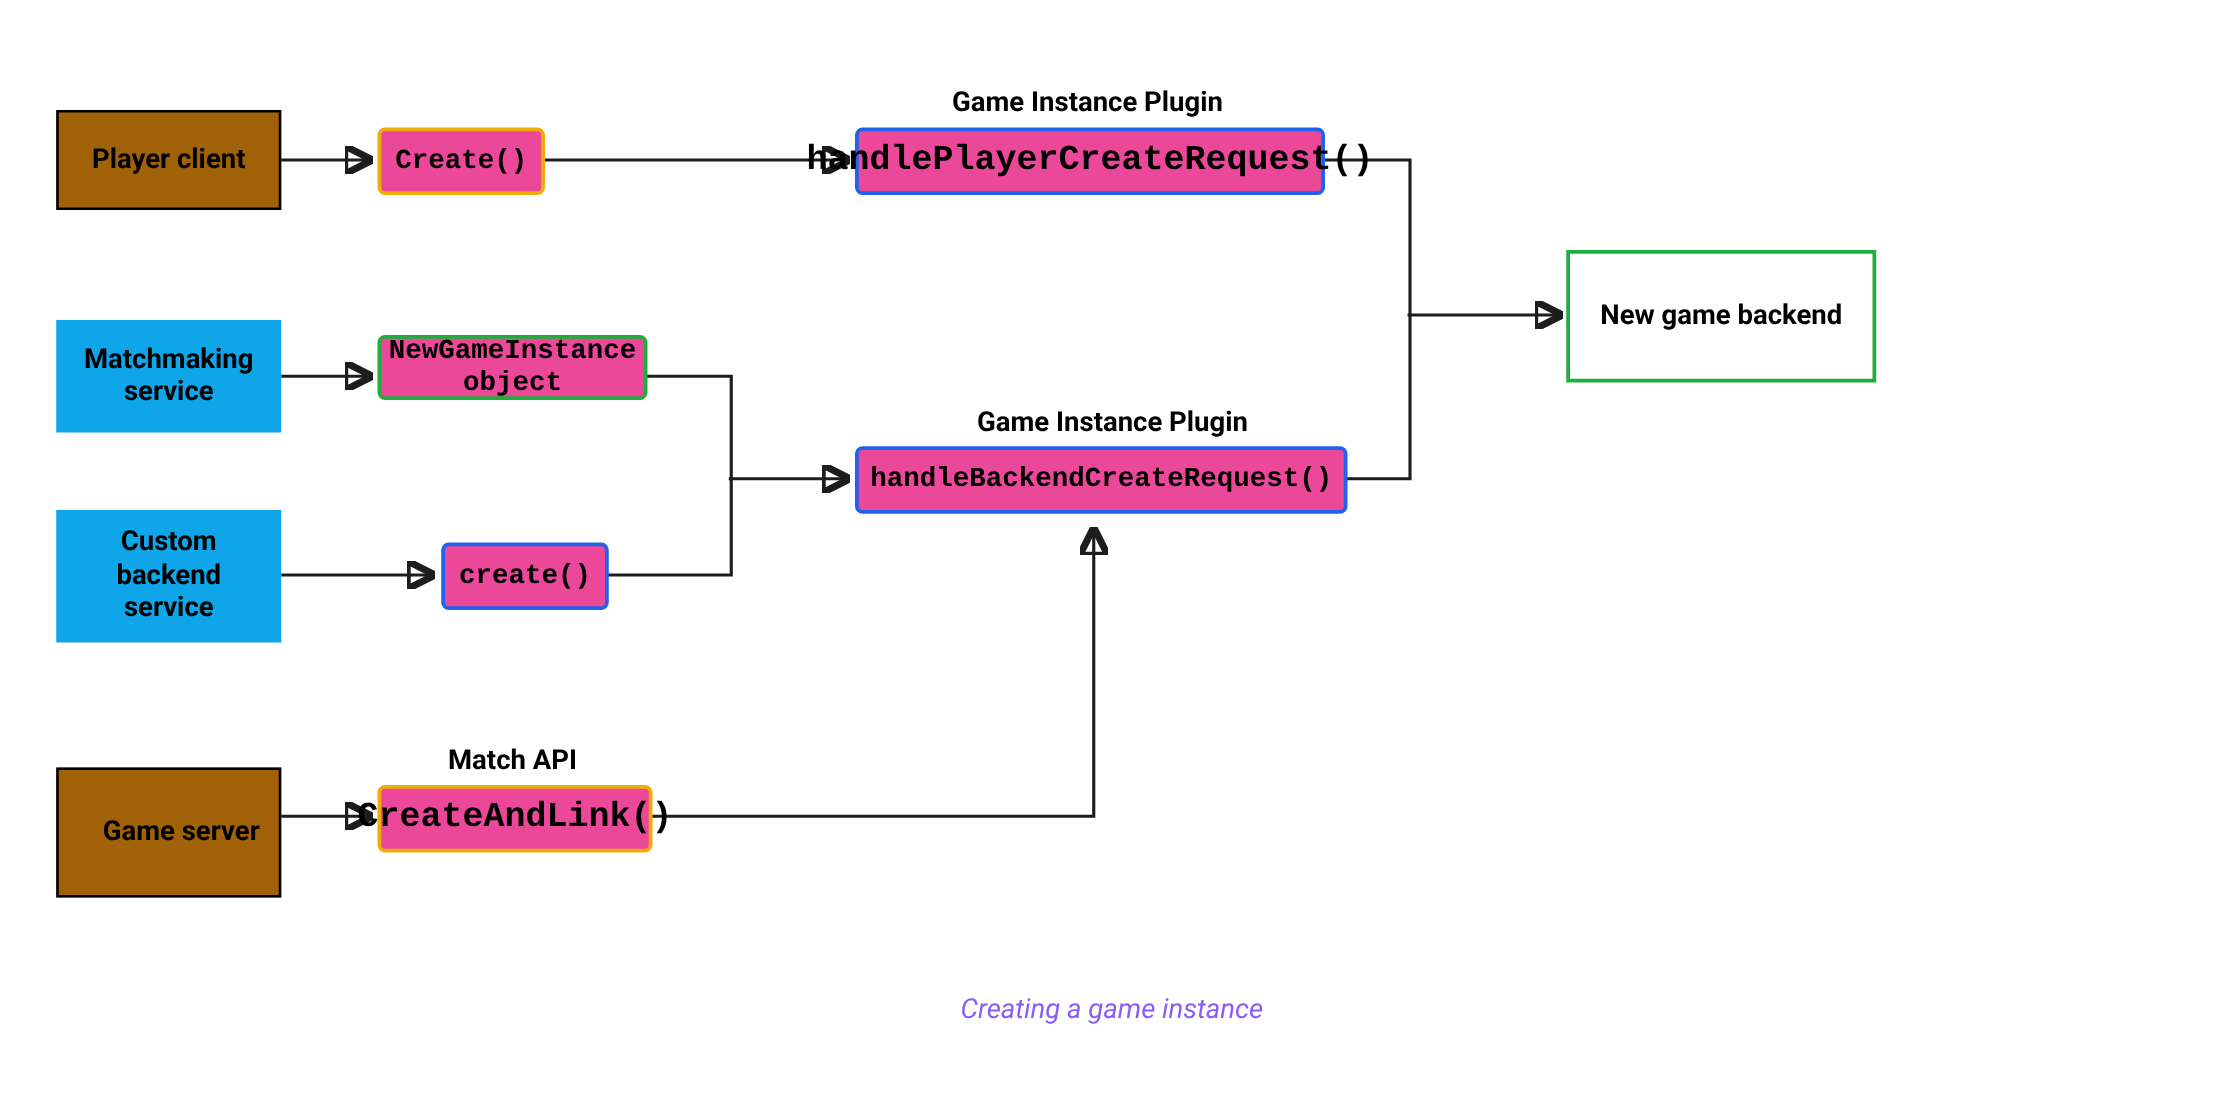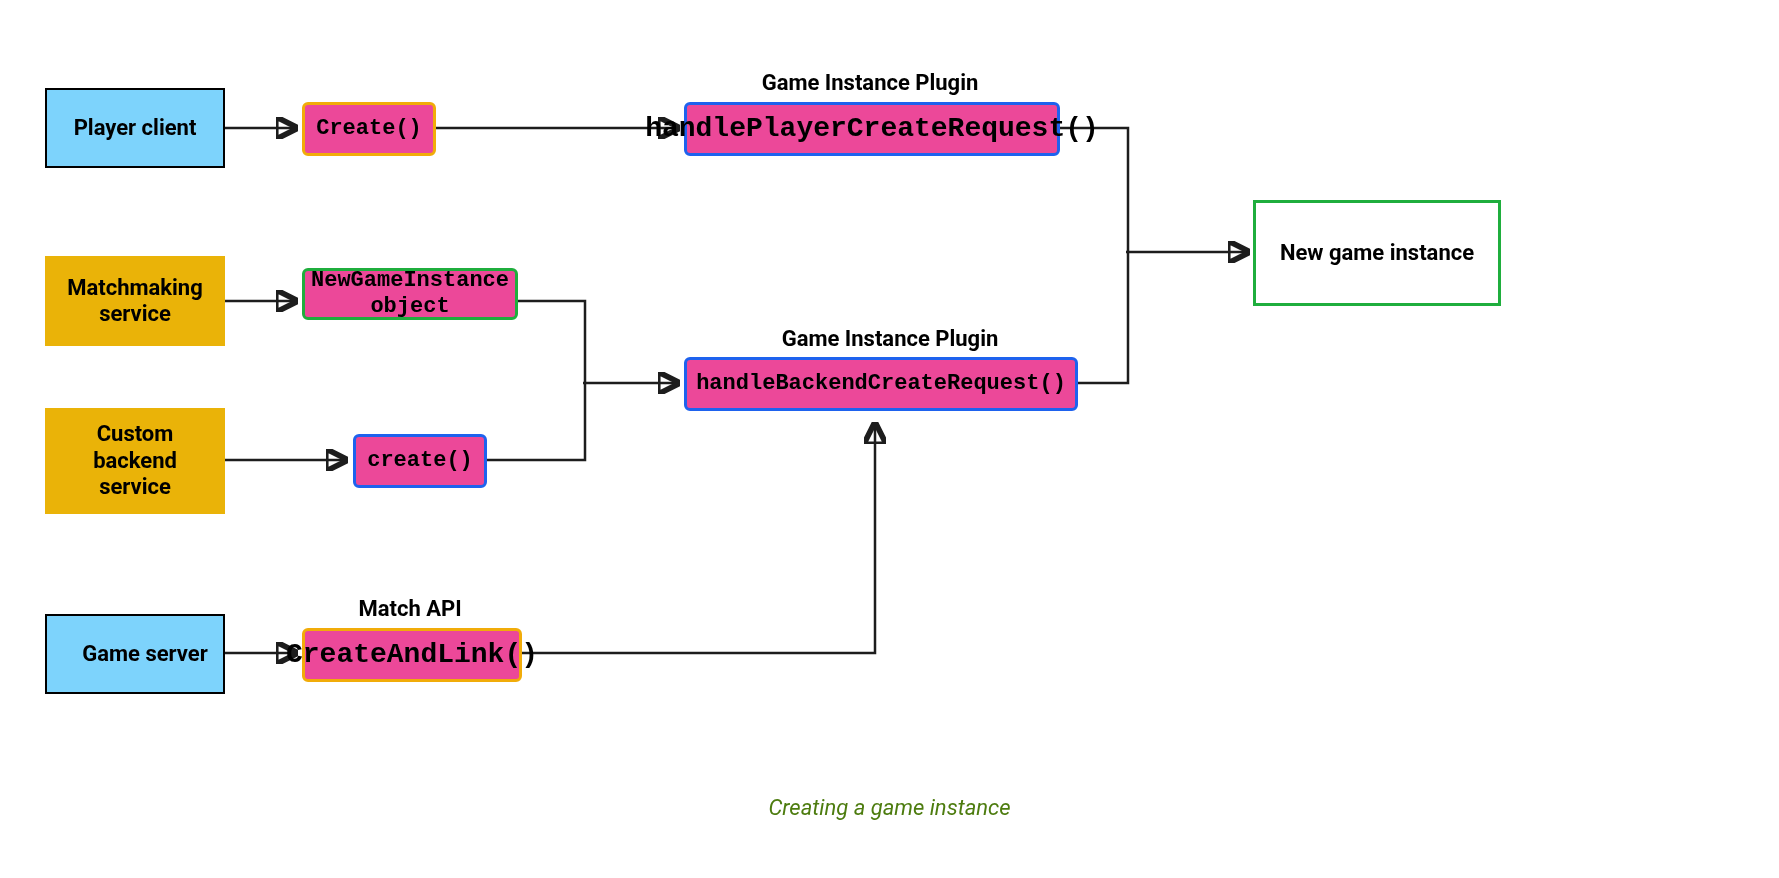--- a/index.html
+++ b/index.html
@@ -19,25 +19,25 @@
     display: flex;
     align-items: center;
     justify-content: center;
     text-align: center;
     font-weight: 700;
     font-size: 22px;
     line-height: 1.2;
     padding: 6px 12px;
   }
   .orange {
-    background: #7dd3fc;
+    background: #a16207;
     border: 2px solid #000;
   }
   .blue-filled {
-    background: #eab308;
+    background: #0ea5e9;
     border: none;
     color: #000;
   }
   .pill {
     border-radius: 6px;
     background: #ec4899;
     font-family: ui-monospace, SFMono-Regular, Menlo, Consolas, "Liberation Mono", monospace;
     font-weight: 700;
   }
   .pill.yellow { border: 3px solid #f1ac09; }
@@ -58,21 +58,21 @@
     white-space: nowrap;
   }
   .caption {
     position: absolute;
     left: 0;
     width: 1779px;
     text-align: center;
     font-style: italic;
     font-weight: 400;
     font-size: 22px;
-    color: #4d7c0f;
+    color: #8b5cf6;
   }
   svg.connectors {
     position: absolute;
     left: 0; top: 0;
     width: 1779px;
     height: 878px;
     pointer-events: none;
   }
   svg.connectors path,
   svg.connectors line {
@@ -117,21 +117,21 @@
 
     <line x1="1126" y1="252" x2="1248" y2="252" marker-end="url(#arrow)"></line>
   </svg>
 
   <div class="box orange" style="left:45px; top:88px; width:180px; height:80px;">Player client</div>
 
   <div class="box blue-filled" style="left:45px; top:256px; width:180px; height:90px;">Matchmaking service</div>
 
   <div class="box blue-filled" style="left:45px; top:408px; width:180px; height:106px;">Custom backend service</div>
 
-  <div class="box orange" style="left:45px; top:614px; width:180px; height:80px;padding-left:32px;">Game server</div>
+  <div class="box orange" style="left:45px; top:614px; width:180px; height:104px;padding-left:32px;">Game server</div>
 
 
 
   <div class="label" style="left:300px; top:596px; width:220px;">Match API</div>
 
   <div class="box pill yellow" style="left:302px; top:102px; width:134px; height:54px; font-size:22px;">Create()</div>
 
   <div class="box pill green" style="left:302px; top:268px; width:216px; height:52px; font-size:22px;">NewGameInstance object</div>
 
   <div class="box pill blue" style="left:353px; top:434px; width:134px; height:54px; font-size:22px;">create()</div>
@@ -139,17 +139,17 @@
   <div class="box pill yellow" style="left:302px; top:628px; width:220px; height:54px; font-size:28px;">CreateAndLink()</div>
 
   <div class="label" style="left:690px; top:70px; width:360px;">Game Instance Plugin</div>
 
   <div class="label" style="left:690px; top:326px; width:400px;">Game Instance Plugin</div>
 
   <div class="box pill blue" style="left:684px; top:102px; width:376px; height:54px; font-size:28px;">handlePlayerCreateRequest()</div>
 
   <div class="box pill blue" style="left:684px; top:357px; width:394px; height:54px; font-size:22px;">handleBackendCreateRequest()</div>
 
-  <div class="box rect-green" style="left:1253px; top:200px; width:248px; height:106px;">New game instance</div>
+  <div class="box rect-green" style="left:1253px; top:200px; width:248px; height:106px;">New game backend</div>
 
   <div class="caption" style="top:795px;">Creating a game instance</div>
 
 </div>
 
 </body></html>

